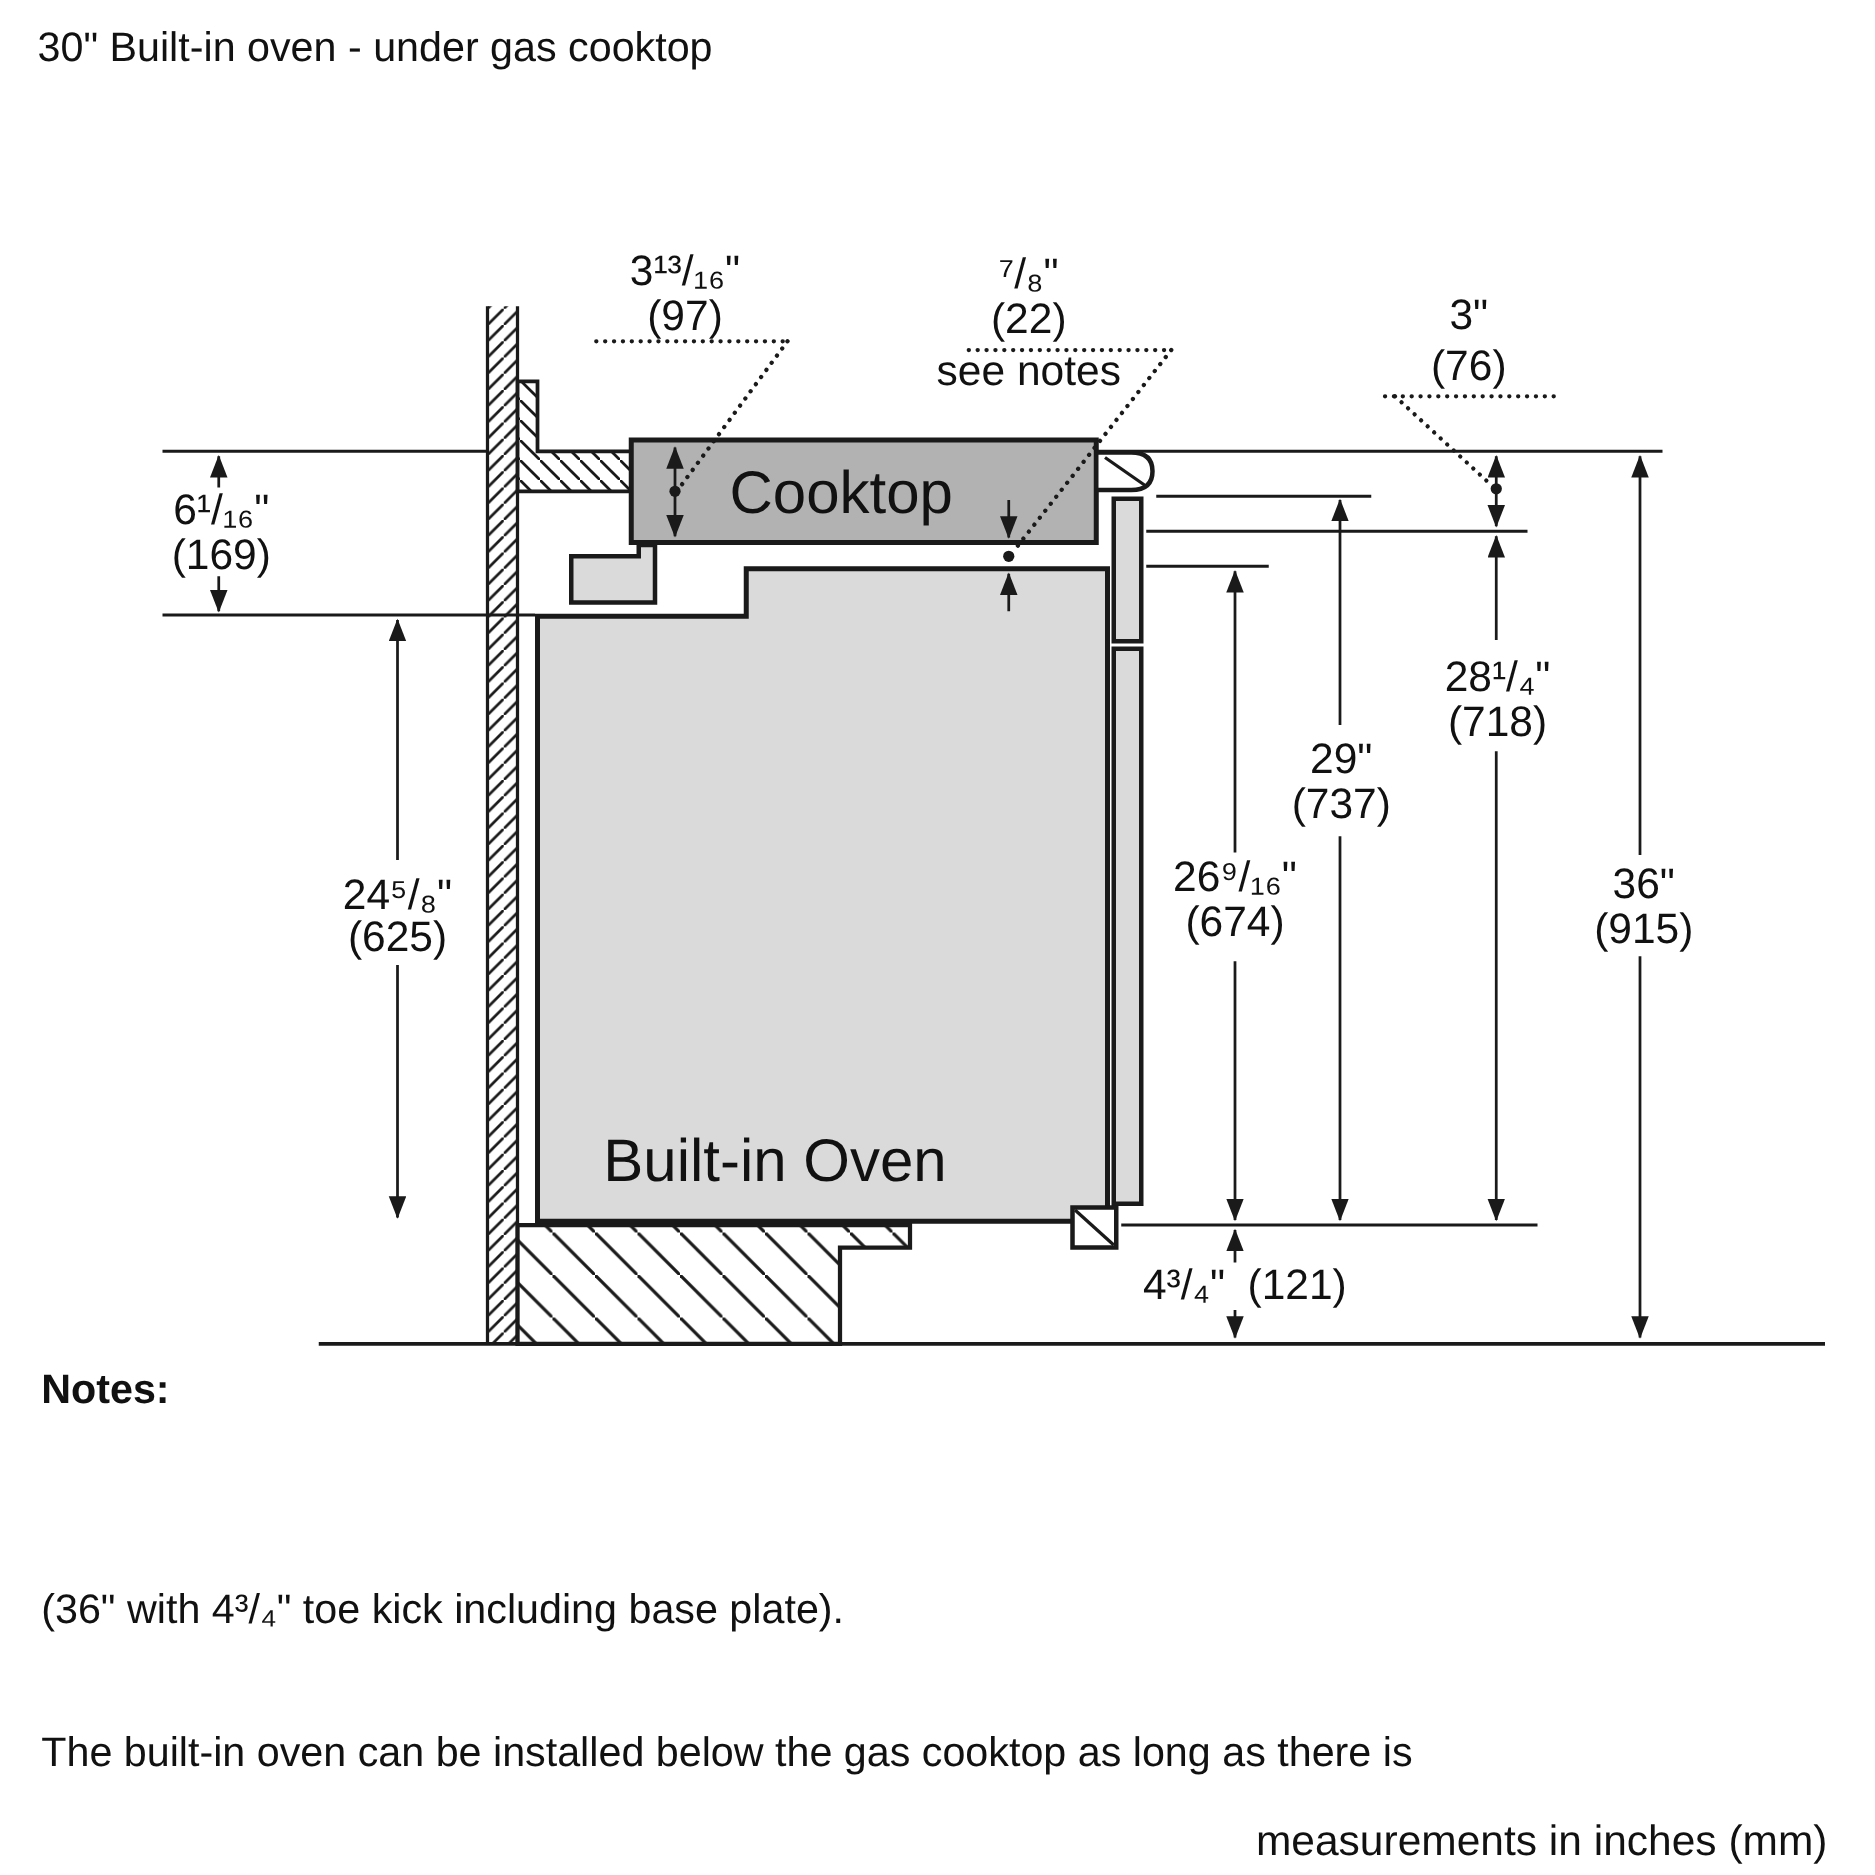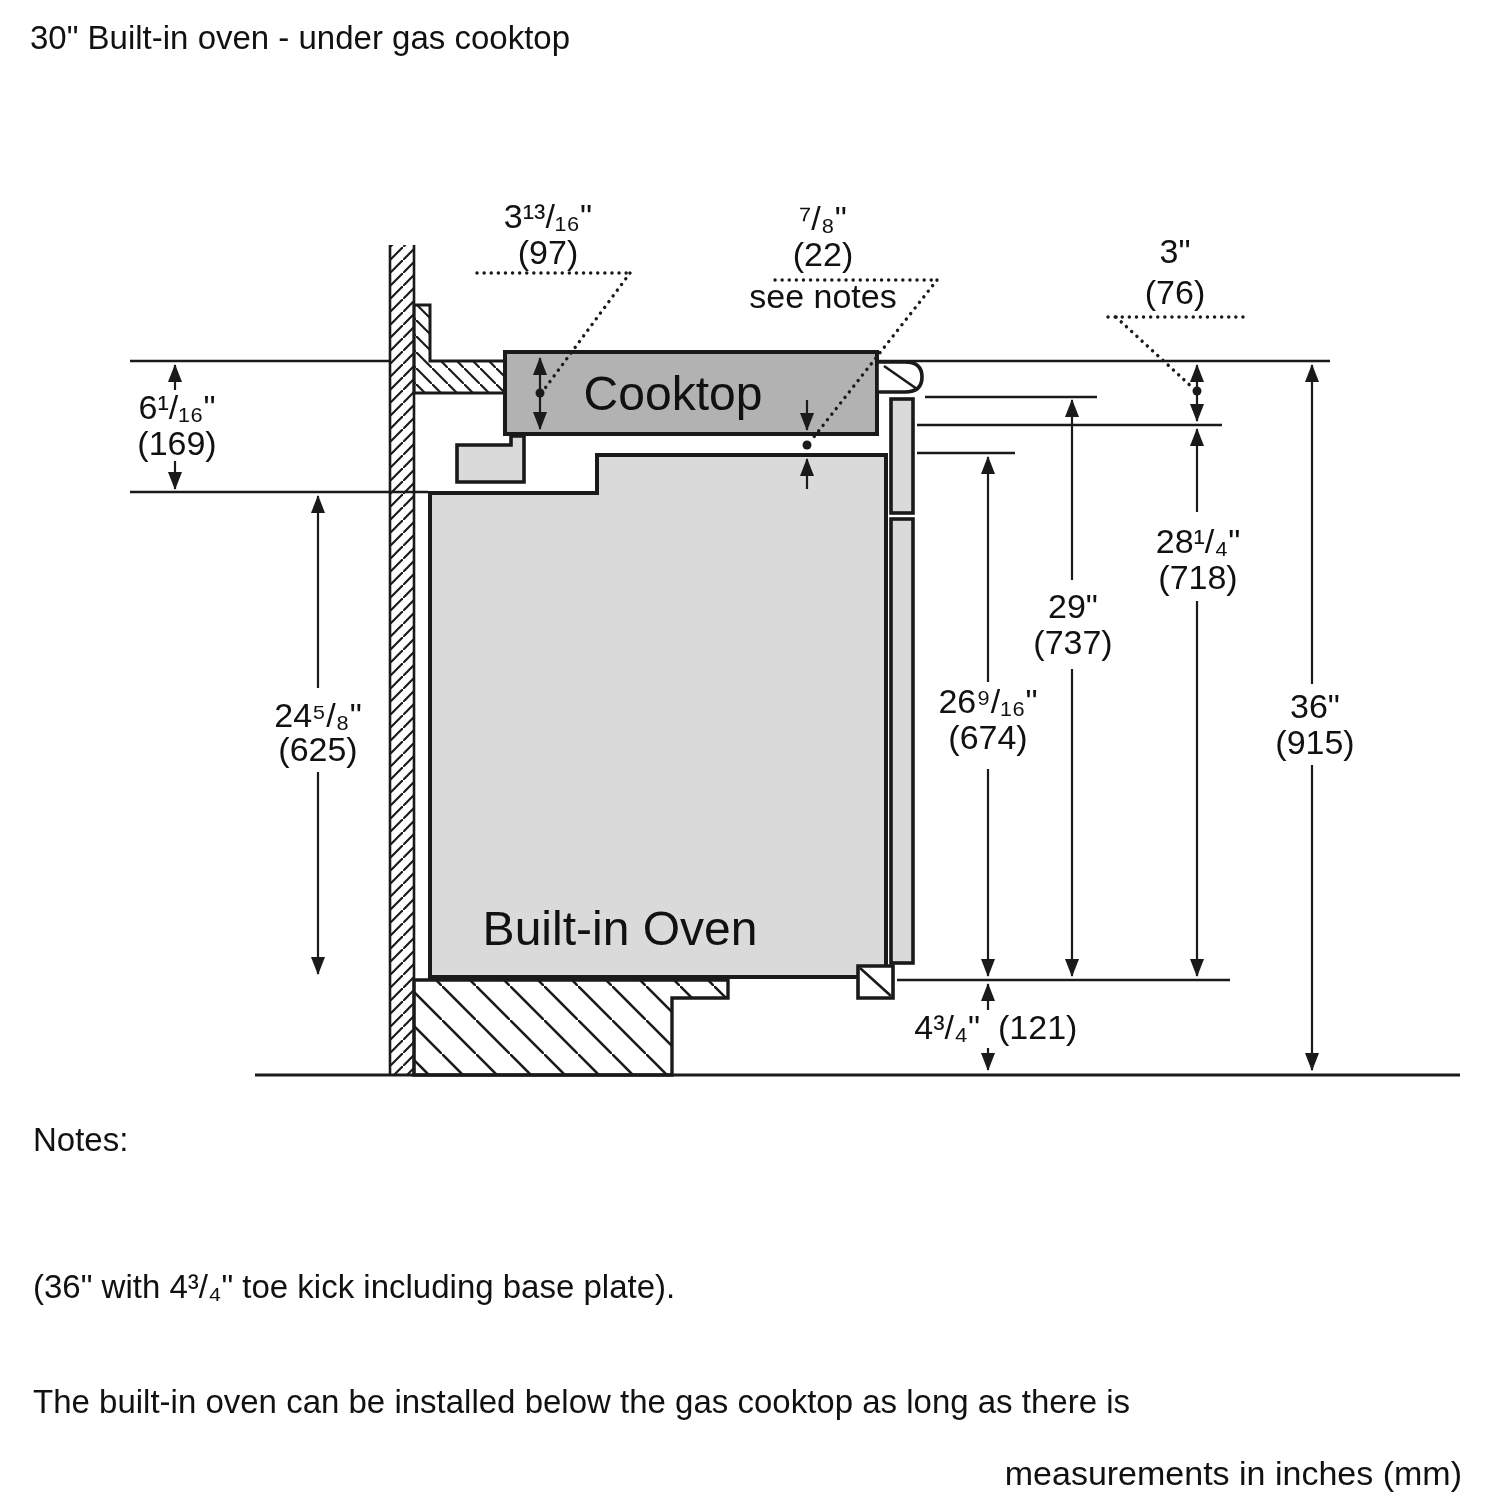--- a/index.html
+++ b/index.html
@@ -11,21 +11,21 @@
   .dim{stroke:#1a1a1a;stroke-width:2.2;fill:none;}
   .lead{stroke:#1a1a1a;stroke-width:3.4;fill:none;stroke-dasharray:0.1 7;stroke-linecap:round;}
   .outline{stroke:#1a1a1a;stroke-width:3.6;fill:#fff;}
   .thick{stroke:#1a1a1a;stroke-width:4;}
   .graybox{fill:#dadada;stroke:#1a1a1a;stroke-width:3.6;}
   .edge{stroke:#1a1a1a;stroke-width:2.6;}
   text.dimtext{font:34px "Liberation Sans","DejaVu Sans",sans-serif;fill:#111;text-anchor:middle;}
   text.boxlabel{font:48px "Liberation Sans","DejaVu Sans",sans-serif;fill:#111;text-anchor:middle;}
   .htext{position:absolute;font-size:33px;line-height:43px;white-space:pre;}
   #page-title{left:30px;top:16px;}
-  #notes-heading{left:33px;top:1118px;}
+  #notes-heading{left:33px;top:1089px;font-weight:bold;}
   #notes-para1{left:33px;top:1179px;}
   #notes-para2{left:33px;top:1294px;}
   #footer-note{right:38px;top:1452px;font-size:34px;text-align:center;}
 </style>
 </head>
 <body>
 
 <div id="stage">
 
   <svg id="diagram-svg" width="1500" height="1500" viewBox="0 0 1500 1500">

